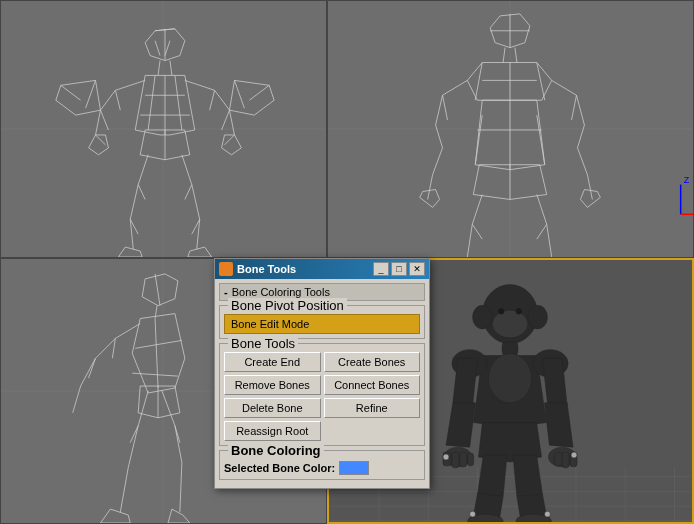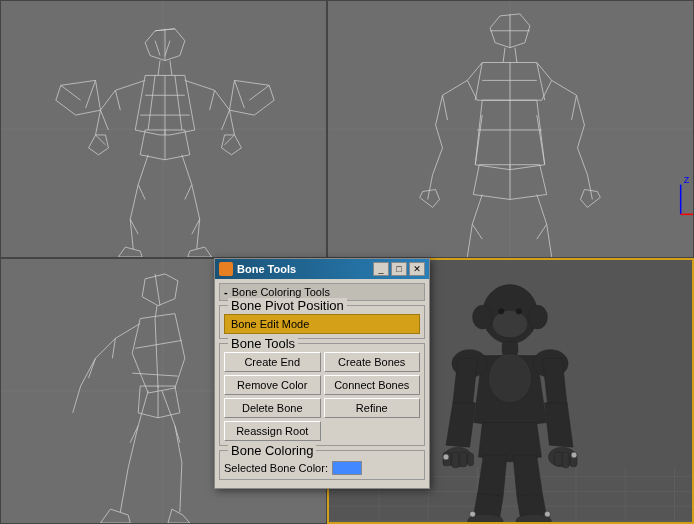--- a/index.html
+++ b/index.html
@@ -436,29 +436,29 @@
         <div class="group-content">
           <button class="btn-bone-edit">Bone Edit Mode</button>
         </div>
       </div>
 
       <div class="group-box">
         <span class="group-label">Bone Tools</span>
         <div class="group-content btn-grid">
           <button class="btn-std">Create End</button>
           <button class="btn-std">Create Bones</button>
-          <button class="btn-std">Remove Color</button>
+          <button class="btn-std">Remove Bones</button>
           <button class="btn-std">Connect Bones</button>
           <button class="btn-std">Delete Bone</button>
           <button class="btn-std">Refine</button>
           <button class="btn-std">Reassign Root</button>
         </div>
       </div>
 
-      <div class="group-box" style="min-height:28px;">
+      <div class="group-box" style="min-height:28px;font-weight:bold;">
         <span class="group-label">Bone Coloring</span>
         <div class="group-content" style="display:flex;align-items:center;gap:4px;margin-top:6px;">
           <span style="font-size:11px;">Selected Bone Color:</span>
           <div style="width:30px;height:14px;background:#4488ff;border:1px solid #888;"></div>
         </div>
       </div>
     </div>
   </div>
 
 </div>

